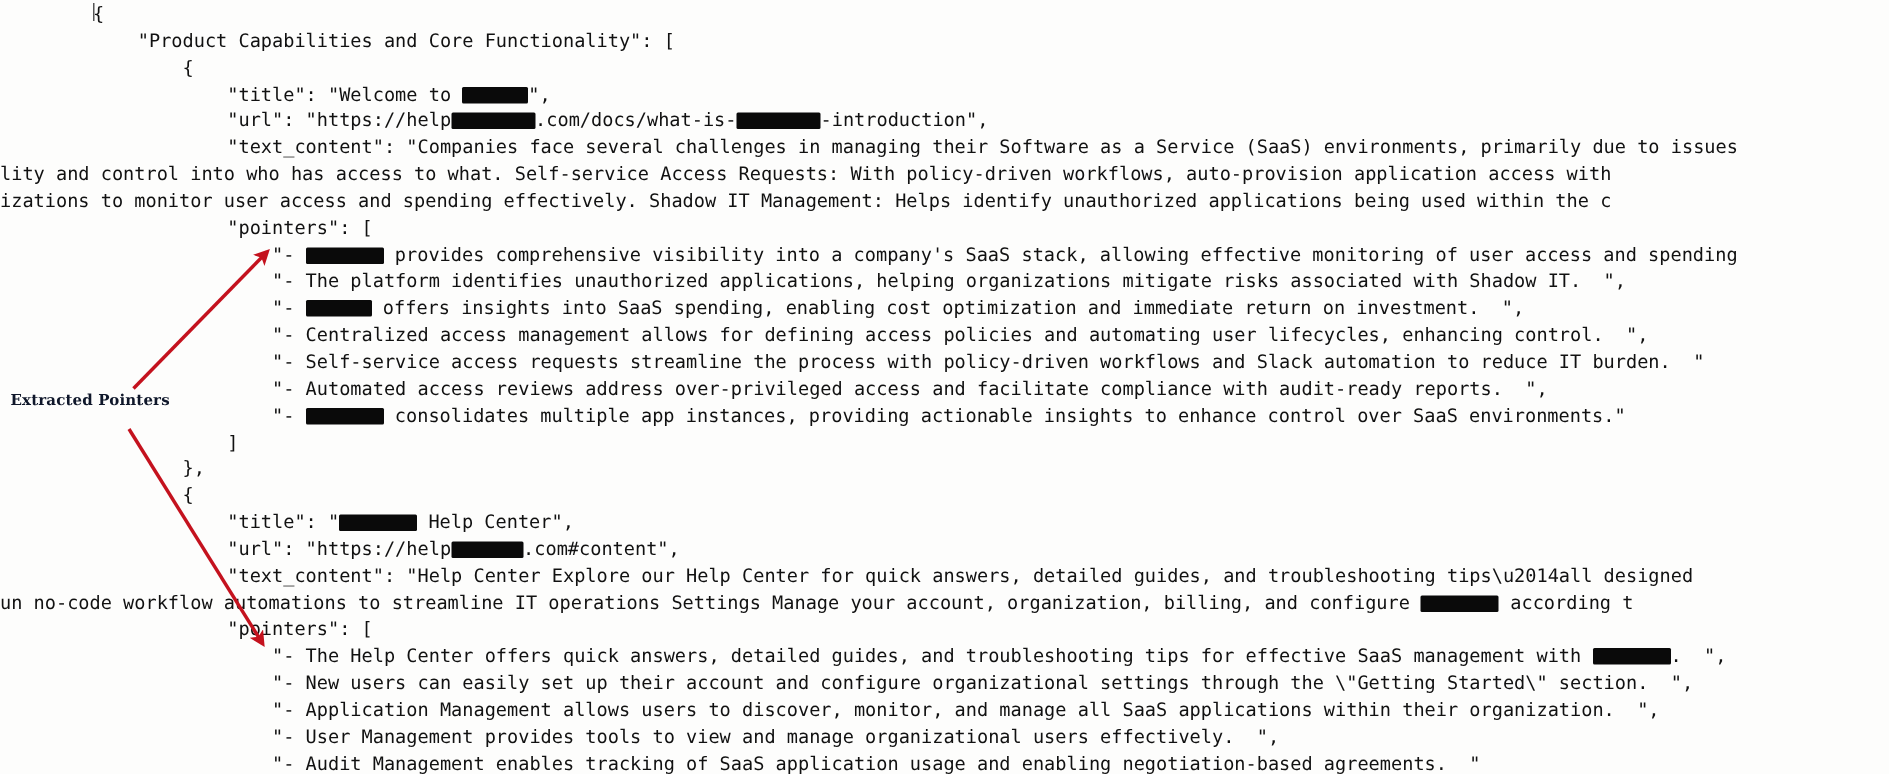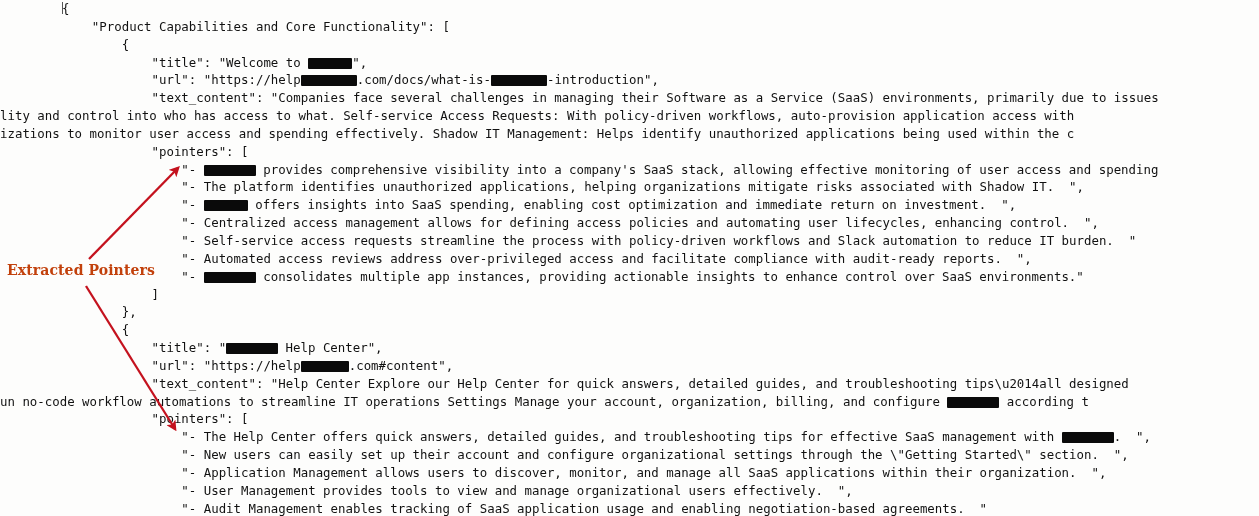--- a/index.html
+++ b/index.html
@@ -60,22 +60,22 @@
   }
   .r-h { height: 11px; }
 
   
   #annotation-label {
     position: absolute;
     left: 7px;
     top: 262px;
     font-family: "DejaVu Serif", "Liberation Serif", serif;
     font-weight: bold;
-    font-size: 14px;
-    color: #c2410c;
+    font-size: 10px;
+    color: #0f172a;
     letter-spacing: 0.1px;
     white-space: nowrap;
   }
   #arrow-layer {
     position: absolute;
     left: 0; top: 0;
     width: 1259px; height: 516px;
     pointer-events: none;
   }
 </style>

